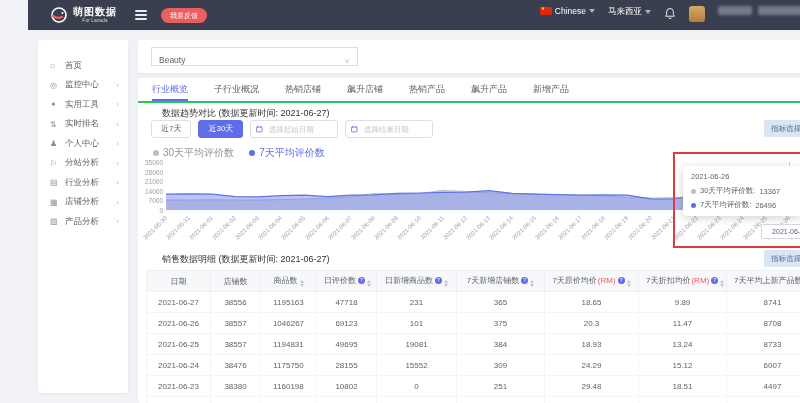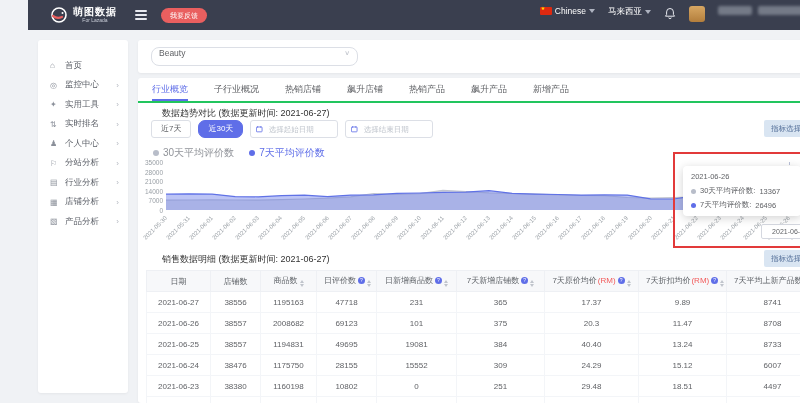--- a/index.html
+++ b/index.html
@@ -29,37 +29,37 @@
   
   .sidebar{position:absolute;left:10px;top:40px;width:90px;height:353px;background:#fff;border-radius:3px;box-shadow:0 1px 3px rgba(0,0,0,.05);padding-top:16px;box-sizing:border-box;}
   .side-item{display:flex;align-items:center;height:19.5px;padding:0 9px 0 12px;font-size:8.5px;color:#5a5e66;cursor:pointer;}
   .side-item .ic{width:10px;font-size:8px;color:#8a8f99;margin-right:5px;}
   .side-item .lb{flex:1;white-space:nowrap;}
   .side-item .ch{color:#b4b8c0;font-size:8px;}
 
   
   .card{position:absolute;background:#fff;border-radius:3px;box-shadow:0 1px 3px rgba(0,0,0,.05);}
   .select-card{left:110px;top:40px;width:680px;height:33px;}
-  .cat-select{position:absolute;left:13px;top:7px;width:207px;height:19px;border:1px solid #dcdfe6;border-radius:8px;box-sizing:border-box;display:flex;align-items:flex-start;padding:0 7px;cursor:pointer;background:#fff;}
+  .cat-select{position:absolute;left:13px;top:7px;width:207px;height:19px;border:1px solid #dcdfe6;border-radius:0;box-sizing:border-box;display:flex;align-items:flex-end;padding:0 7px;cursor:pointer;background:#fff;}
   .cat-select .val{font-size:8.5px;color:#606266;flex:1;}
   .cat-select .ch{color:#c0c4cc;font-size:8px;transform:scaleY(.8);}
 
   .main-card{left:110px;top:78px;width:680px;height:325px;overflow:hidden;}
 
   
   .tabs{position:absolute;left:0;top:0;right:0;height:23px;border-bottom:2px solid #22c55e;display:flex;padding-left:14px;gap:26px;}
   .tab{font-size:9px;color:#606266;line-height:22px;cursor:pointer;white-space:nowrap;}
   .tab.active{color:#5f6ee8;border-bottom:2px solid #5f6ee8;}
 
   
   .sec-title{position:absolute;left:24px;font-size:9px;color:#333;white-space:nowrap;}
   .sec-title .time{color:#333;}
   .controls{position:absolute;left:13px;top:42px;display:flex;gap:7px;align-items:center;}
   .btn-range{height:18px;box-sizing:border-box;border:1px solid #dcdfe6;background:#fff;color:#606266;font-size:8px;border-radius:3px;padding:0 9px;line-height:16px;cursor:pointer;}
-  .btn-range.active{background:#5f6ee8;border-color:#5f6ee8;color:#fff;border-radius:7px;}
+  .btn-range.active{background:#5f6ee8;border-color:#5f6ee8;color:#fff;}
   .date-input{width:88px;height:18px;box-sizing:border-box;border:1px solid #dcdfe6;border-radius:3px;display:flex;align-items:center;padding:0 5px;gap:4px;background:#fff;}
   .date-input input{border:none;outline:none;width:100%;font-size:7.5px;color:#606266;font-family:"Liberation Sans",sans-serif;background:transparent;}
   .date-input input::placeholder{color:#bfc4cc;}
   .metric-btn{position:absolute;right:10px;height:17px;background:#d9e5f2;border:none;border-radius:2px;color:#56719a;font-size:7.5px;padding:0 7px;cursor:pointer;}
   .legend{position:absolute;left:15px;top:68px;display:flex;gap:15px;align-items:center;}
   .legend .li{display:flex;align-items:center;gap:4px;font-size:10px;cursor:pointer;}
   .legend .dot{width:6px;height:6px;border-radius:50%;}
 
   
   .ytick{position:absolute;width:24px;text-align:right;font-size:6.5px;color:#9aa0a6;left:1px;}
@@ -369,43 +369,43 @@
             </tr>
           </thead>
         <tbody id="tbody">
             <tr>
               <td>2021-06-27</td>
               <td>38556</td>
               <td>1195163</td>
               <td>47718</td>
               <td>231</td>
               <td>365</td>
-              <td>17.37</td>
+              <td>18.65</td>
               <td>9.89</td>
               <td>8741</td>
             </tr>
             <tr>
               <td>2021-06-26</td>
               <td>38557</td>
-              <td>2008682</td>
+              <td>1046267</td>
               <td>69123</td>
               <td>101</td>
               <td>375</td>
               <td>20.3</td>
               <td>11.47</td>
               <td>8708</td>
             </tr>
             <tr>
               <td>2021-06-25</td>
               <td>38557</td>
               <td>1194831</td>
               <td>49695</td>
               <td>19081</td>
               <td>384</td>
-              <td>40.40</td>
+              <td>18.93</td>
               <td>13.24</td>
               <td>8733</td>
             </tr>
             <tr>
               <td>2021-06-24</td>
               <td>38476</td>
               <td>1175750</td>
               <td>28155</td>
               <td>15552</td>
               <td>309</td>

